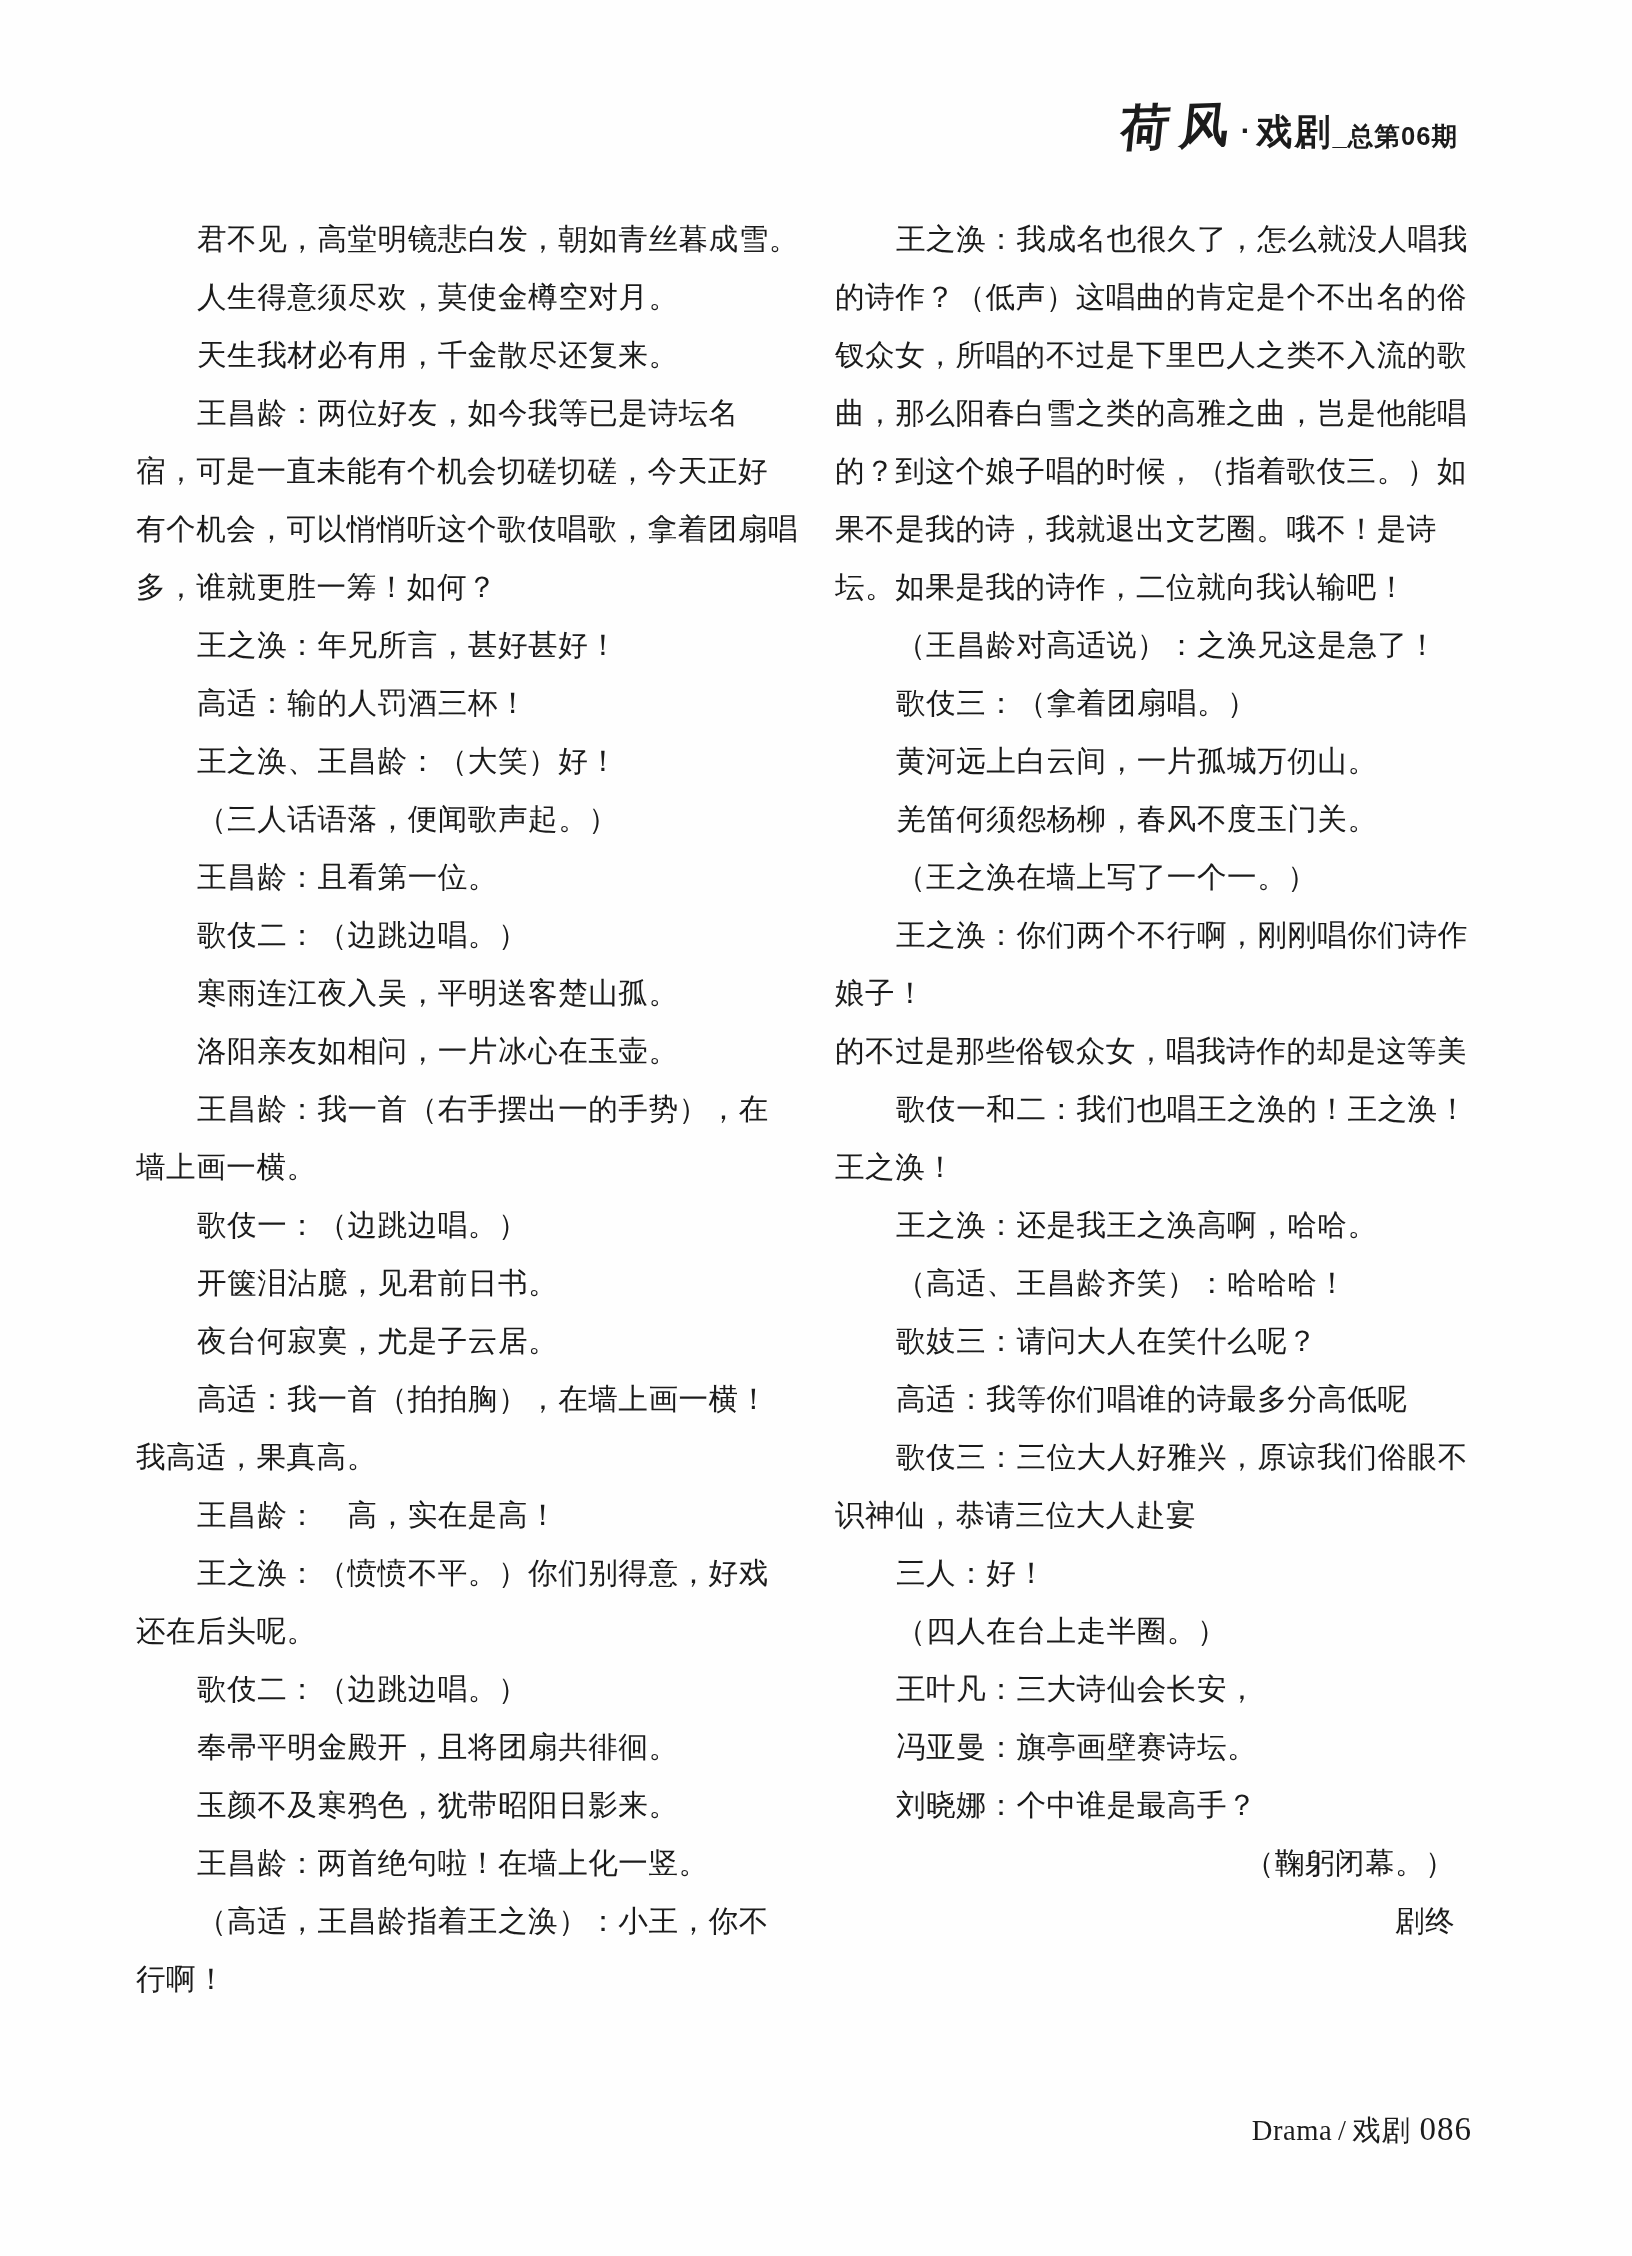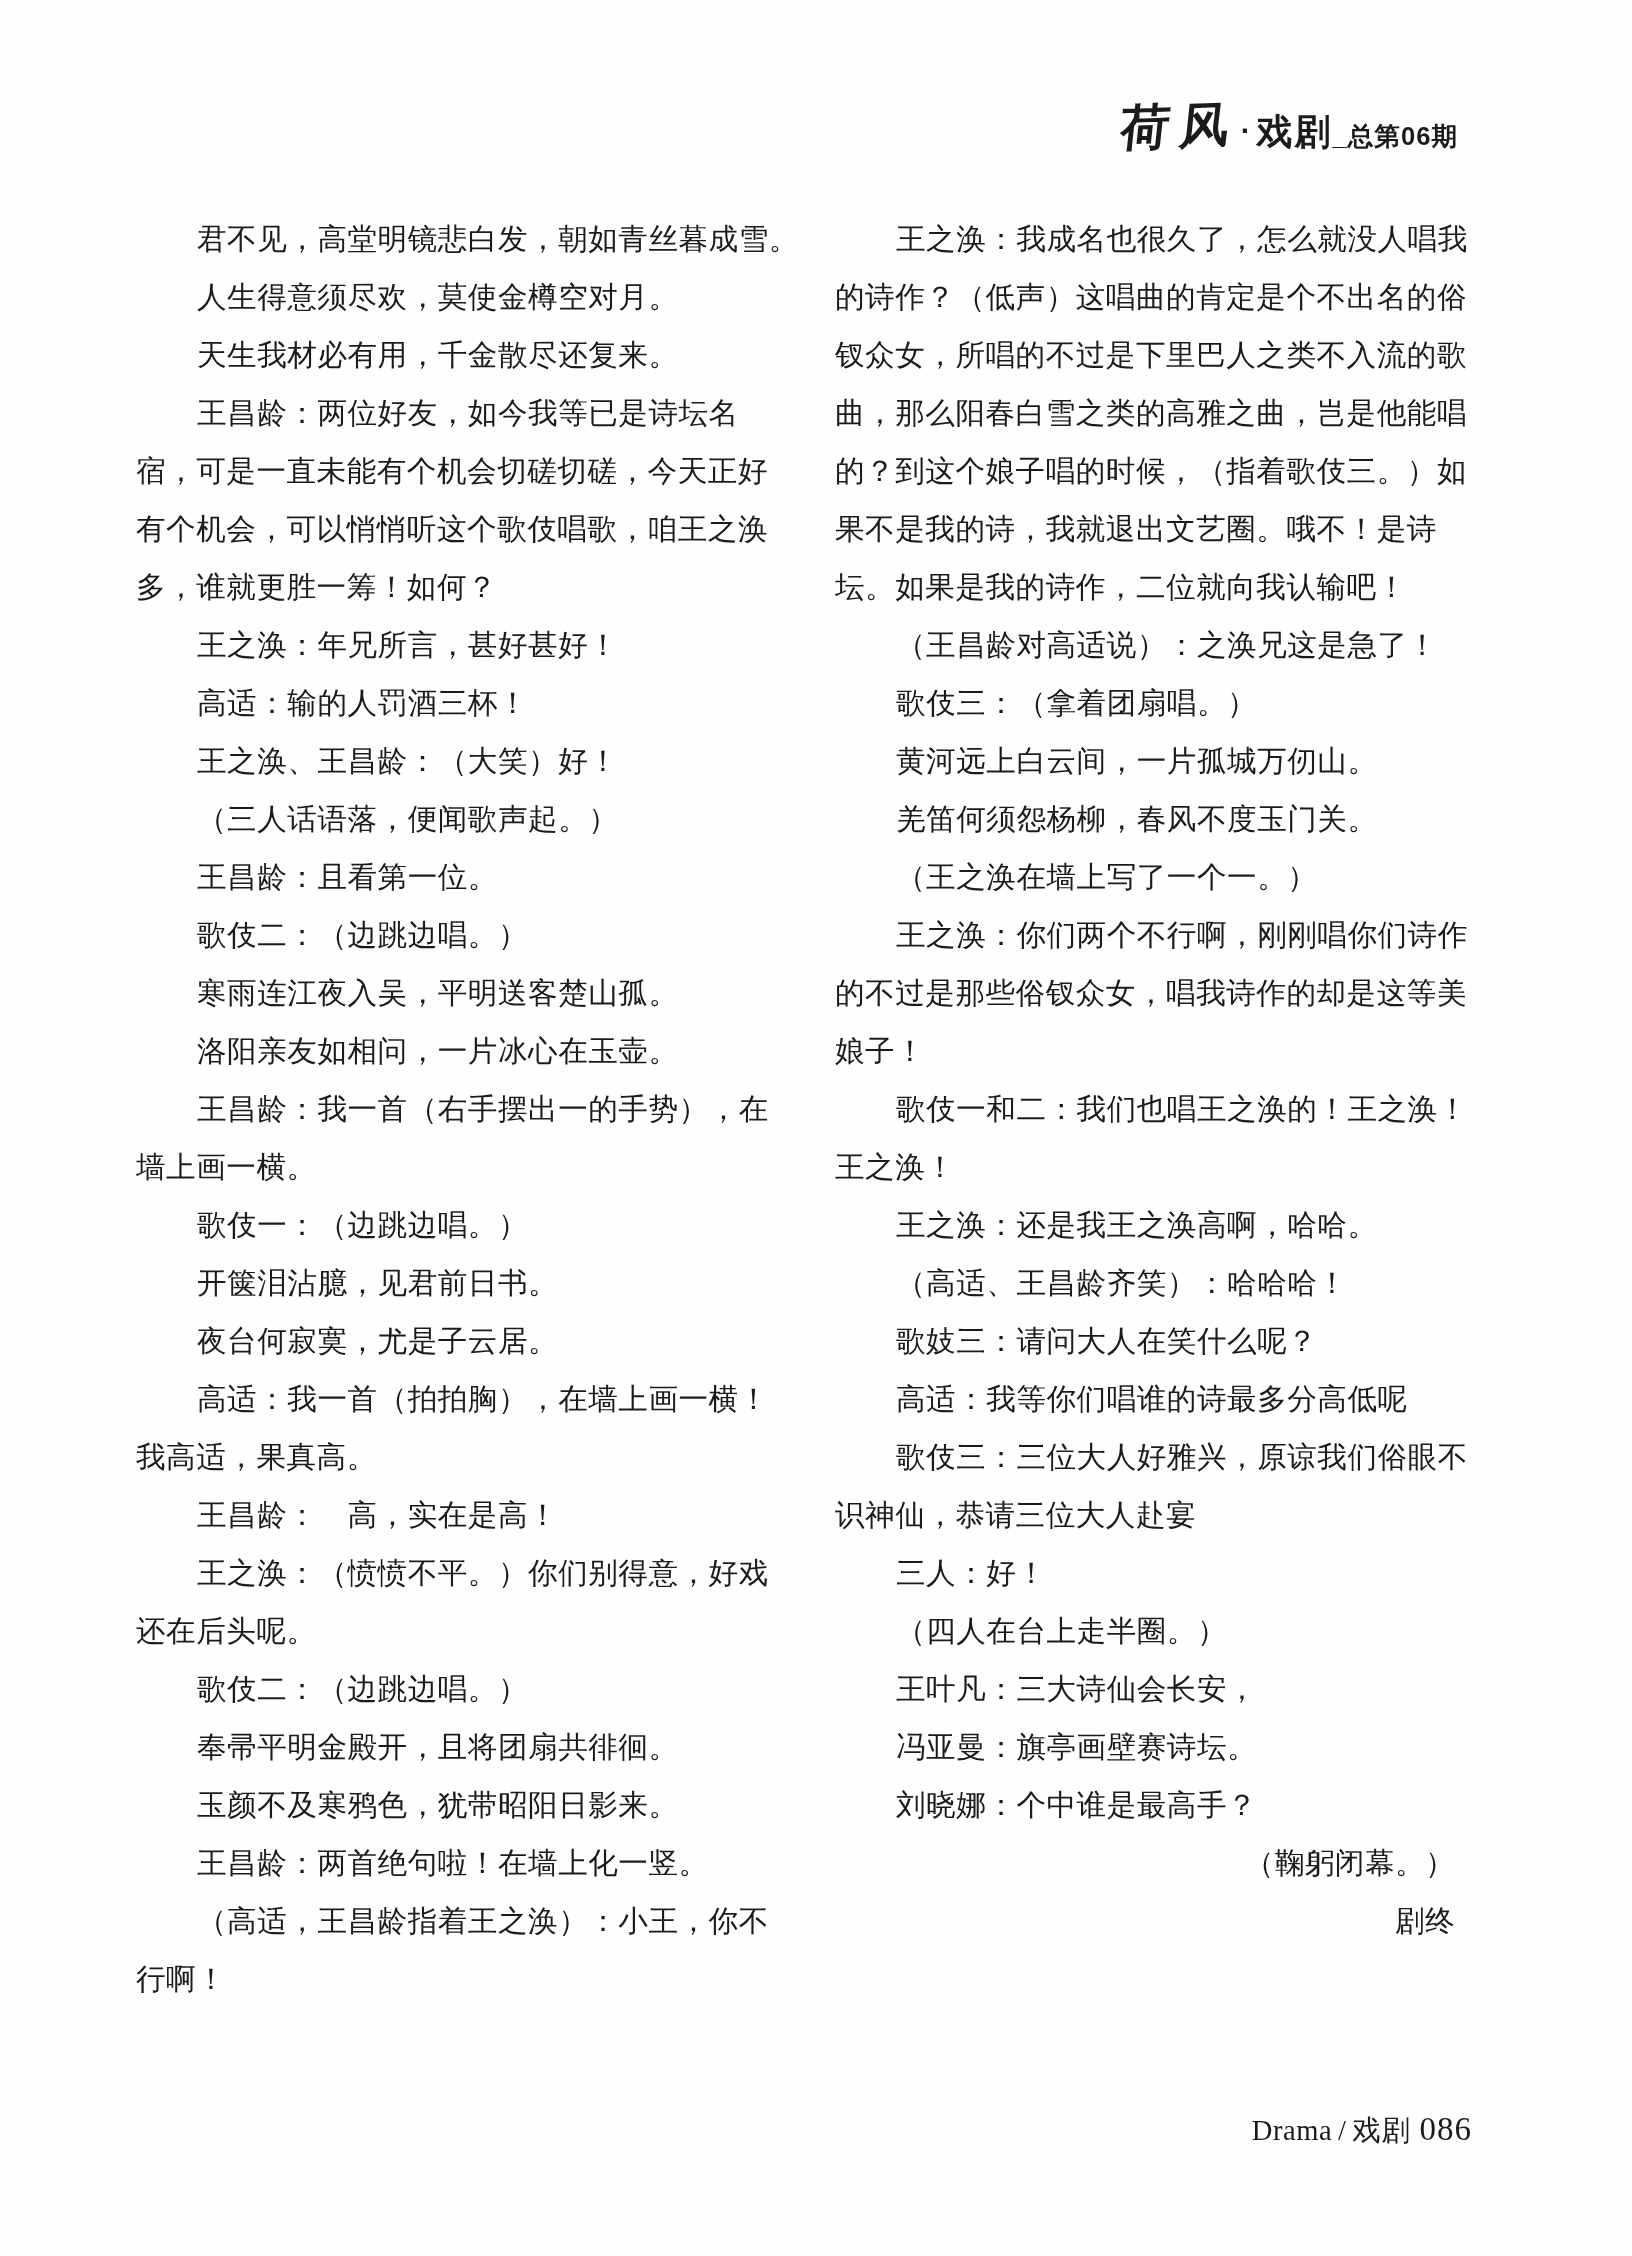--- a/index.html
+++ b/index.html
@@ -102,21 +102,21 @@
     <span class="logo-drama">戏剧</span>
     <span class="logo-issue">_总第06期</span>
   </div>
 
   <div class="column column-left">
       <div class="line indent">君不见，高堂明镜悲白发，朝如青丝暮成雪。</div>
       <div class="line indent">人生得意须尽欢，莫使金樽空对月。</div>
       <div class="line indent">天生我材必有用，千金散尽还复来。</div>
       <div class="line indent">王昌龄：两位好友，如今我等已是诗坛名</div>
       <div class="line flush">宿，可是一直未能有个机会切磋切磋，今天正好</div>
-      <div class="line flush">有个机会，可以悄悄听这个歌伎唱歌，咱王之涣</div>
+      <div class="line flush">有个机会，可以悄悄听这个歌伎唱歌，拿着团扇唱</div>
       <div class="line flush">多，谁就更胜一筹！如何？</div>
       <div class="line indent">王之涣：年兄所言，甚好甚好！</div>
       <div class="line indent">高适：输的人罚酒三杯！</div>
       <div class="line indent">王之涣、王昌龄：（大笑）好！</div>
       <div class="line indent">（三人话语落，便闻歌声起。）</div>
       <div class="line indent">王昌龄：且看第一位。</div>
       <div class="line indent">歌伎二：（边跳边唱。）</div>
       <div class="line indent">寒雨连江夜入吴，平明送客楚山孤。</div>
       <div class="line indent">洛阳亲友如相问，一片冰心在玉壶。</div>
       <div class="line indent">王昌龄：我一首（右手摆出一的手势），在</div>
@@ -143,22 +143,22 @@
       <div class="line flush">曲，那么阳春白雪之类的高雅之曲，岂是他能唱</div>
       <div class="line flush">的？到这个娘子唱的时候，（指着歌伎三。）如</div>
       <div class="line flush">果不是我的诗，我就退出文艺圈。哦不！是诗</div>
       <div class="line flush">坛。如果是我的诗作，二位就向我认输吧！</div>
       <div class="line indent">（王昌龄对高适说）：之涣兄这是急了！</div>
       <div class="line indent">歌伎三：（拿着团扇唱。）</div>
       <div class="line indent">黄河远上白云间，一片孤城万仞山。</div>
       <div class="line indent">羌笛何须怨杨柳，春风不度玉门关。</div>
       <div class="line indent">（王之涣在墙上写了一个一。）</div>
       <div class="line indent">王之涣：你们两个不行啊，刚刚唱你们诗作</div>
+      <div class="line flush">娘子！</div>
       <div class="line flush">的不过是那些俗钗众女，唱我诗作的却是这等美</div>
-      <div class="line flush">娘子！</div>
       <div class="line indent">歌伎一和二：我们也唱王之涣的！王之涣！</div>
       <div class="line flush">王之涣！</div>
       <div class="line indent">王之涣：还是我王之涣高啊，哈哈。</div>
       <div class="line indent">（高适、王昌龄齐笑）：哈哈哈！</div>
       <div class="line indent">歌妓三：请问大人在笑什么呢？</div>
       <div class="line indent">高适：我等你们唱谁的诗最多分高低呢</div>
       <div class="line indent">歌伎三：三位大人好雅兴，原谅我们俗眼不</div>
       <div class="line flush">识神仙，恭请三位大人赴宴</div>
       <div class="line indent">三人：好！</div>
       <div class="line indent">（四人在台上走半圈。）</div>

